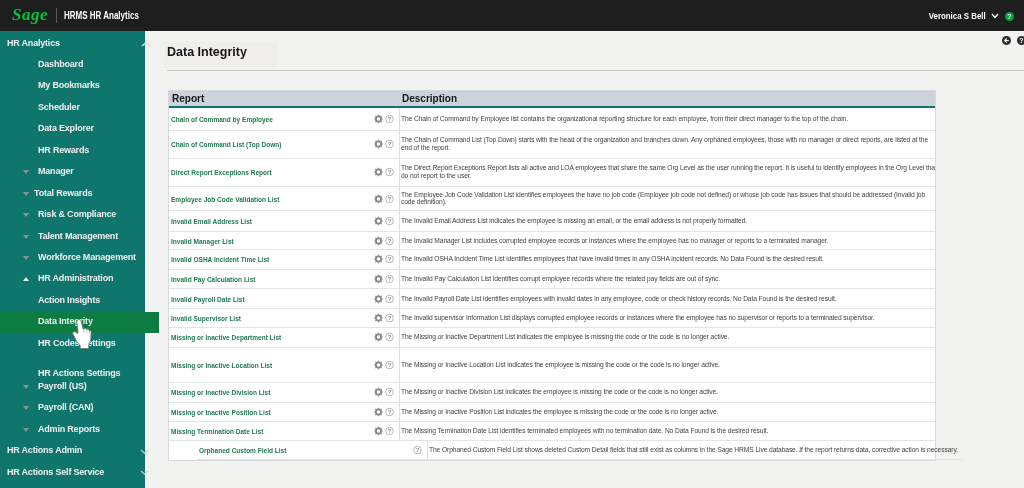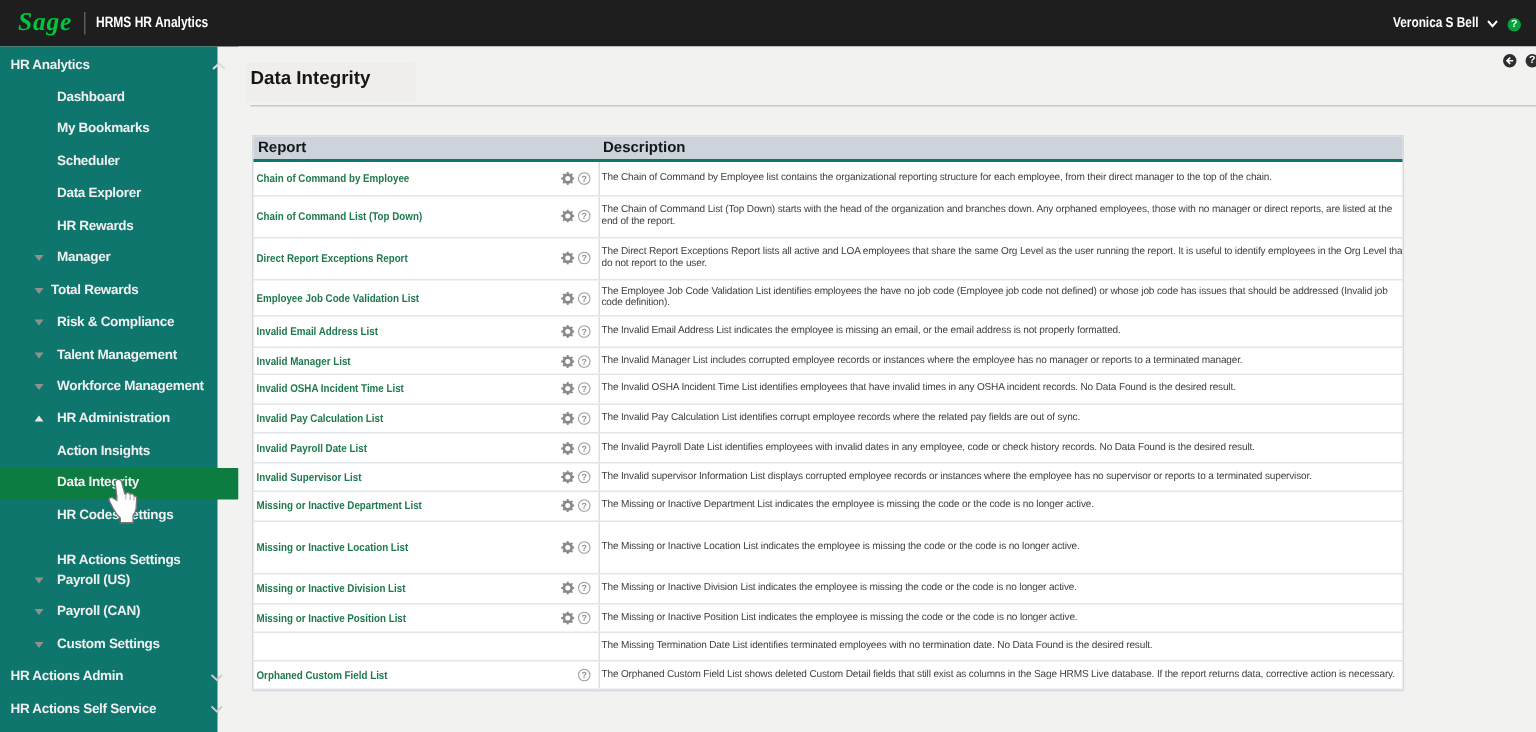--- a/index.html
+++ b/index.html
@@ -119,21 +119,21 @@
     <div class="mi" style="top:344.70px;">
       <span class="tri"></span>
       <span class="t" style="left:38px;">Payroll (US)</span>
     </div>
     <div class="mi" style="top:366.15px;">
       <span class="tri"></span>
       <span class="t" style="left:38px;">Payroll (CAN)</span>
     </div>
     <div class="mi" style="top:387.60px;">
       <span class="tri"></span>
-      <span class="t" style="left:38px;">Custom Settings</span>
+      <span class="t" style="left:38px;">Admin Reports</span>
     </div>
     <div class="mi" style="top:409.05px;">
       <span class="t" style="left:7px;text-align:center;">HR Actions Admin</span>
       <svg style="position:absolute;left:140px;top:8.5px;" width="9" height="6">
         <polyline points="1,1 4.5,4.3 8,1" fill="none" stroke="#ccc" stroke-width="1.2"></polyline>
       </svg>
     </div>
     <div class="mi" style="top:430.50px;">
       <span class="t" style="left:7px;">HR Actions Self Service</span>
       <svg style="position:absolute;left:140px;top:8.5px;" width="9" height="6">
@@ -509,25 +509,45 @@
           <svg class="qi" viewBox="0 0 16 16">
             <circle cx="8" cy="8" r="6.8" fill="none" stroke="#9e9e9e" stroke-width="1.3"></circle>
             <text x="8" y="11.8" font-size="10.5" font-weight="bold" fill="#909090" text-anchor="middle" font-family="Liberation Sans">?</text>
           </svg>
         </div>
         <div class="dcol">
           <div class="desc">The Missing or Inactive Position List indicates the employee is missing the code or the code is no longer active.</div>
         </div>
       </div>
       <div class="trow" style="height:19px;">
+        <div class="rcol">
+          <span class="lnk">Missing Termination Date List</span>
+          <svg class="gear" viewBox="0 0 16 16">
+            <circle cx="8" cy="8" r="4.6" fill="none" stroke="#8a8a8a" stroke-width="3.2"></circle>
+            <g stroke="#8a8a8a" stroke-width="2.2">
+              <line x1="8" y1="0.2" x2="8" y2="3"></line>
+              <line x1="8" y1="13" x2="8" y2="15.8"></line>
+              <line x1="0.2" y1="8" x2="3" y2="8"></line>
+              <line x1="13" y1="8" x2="15.8" y2="8"></line>
+              <line x1="2.5" y1="2.5" x2="4.5" y2="4.5"></line>
+              <line x1="11.5" y1="11.5" x2="13.5" y2="13.5"></line>
+              <line x1="13.5" y1="2.5" x2="11.5" y2="4.5"></line>
+              <line x1="2.5" y1="13.5" x2="4.5" y2="11.5"></line>
+            </g>
+          </svg>
+          <svg class="qi" viewBox="0 0 16 16">
+            <circle cx="8" cy="8" r="6.8" fill="none" stroke="#9e9e9e" stroke-width="1.3"></circle>
+            <text x="8" y="11.8" font-size="10.5" font-weight="bold" fill="#909090" text-anchor="middle" font-family="Liberation Sans">?</text>
+          </svg>
+        </div>
         <div class="dcol">
           <div class="desc">The Missing Termination Date List identifies terminated employees with no termination date. No Data Found is the desired result.</div>
         </div>
       </div>
-      <div class="trow" style="height:19.5px;">
+      <div class="trow" style="height:19.5px;margin-left:28px;">
         <div class="rcol">
           <span class="lnk">Orphaned Custom Field List</span>
           <svg class="qi" viewBox="0 0 16 16">
             <circle cx="8" cy="8" r="6.8" fill="none" stroke="#9e9e9e" stroke-width="1.3"></circle>
             <text x="8" y="11.8" font-size="10.5" font-weight="bold" fill="#909090" text-anchor="middle" font-family="Liberation Sans">?</text>
           </svg>
         </div>
         <div class="dcol">
           <div class="desc">The Orphaned Custom Field List shows deleted Custom Detail fields that still exist as columns in the Sage HRMS Live database. If the report returns data, corrective action is necessary.</div>
         </div>

